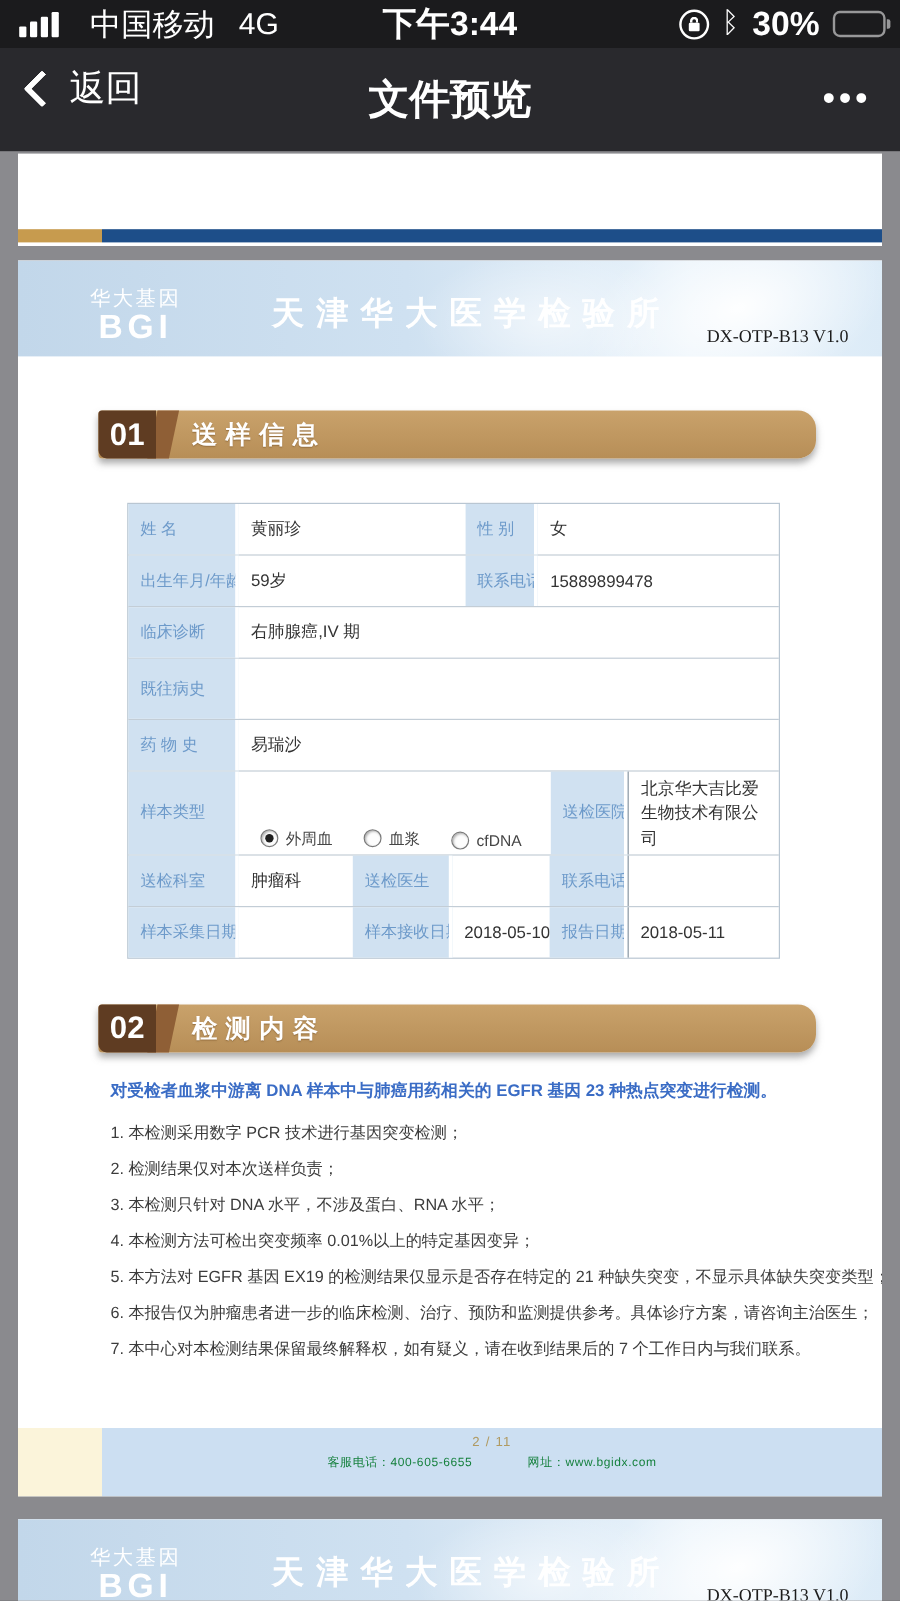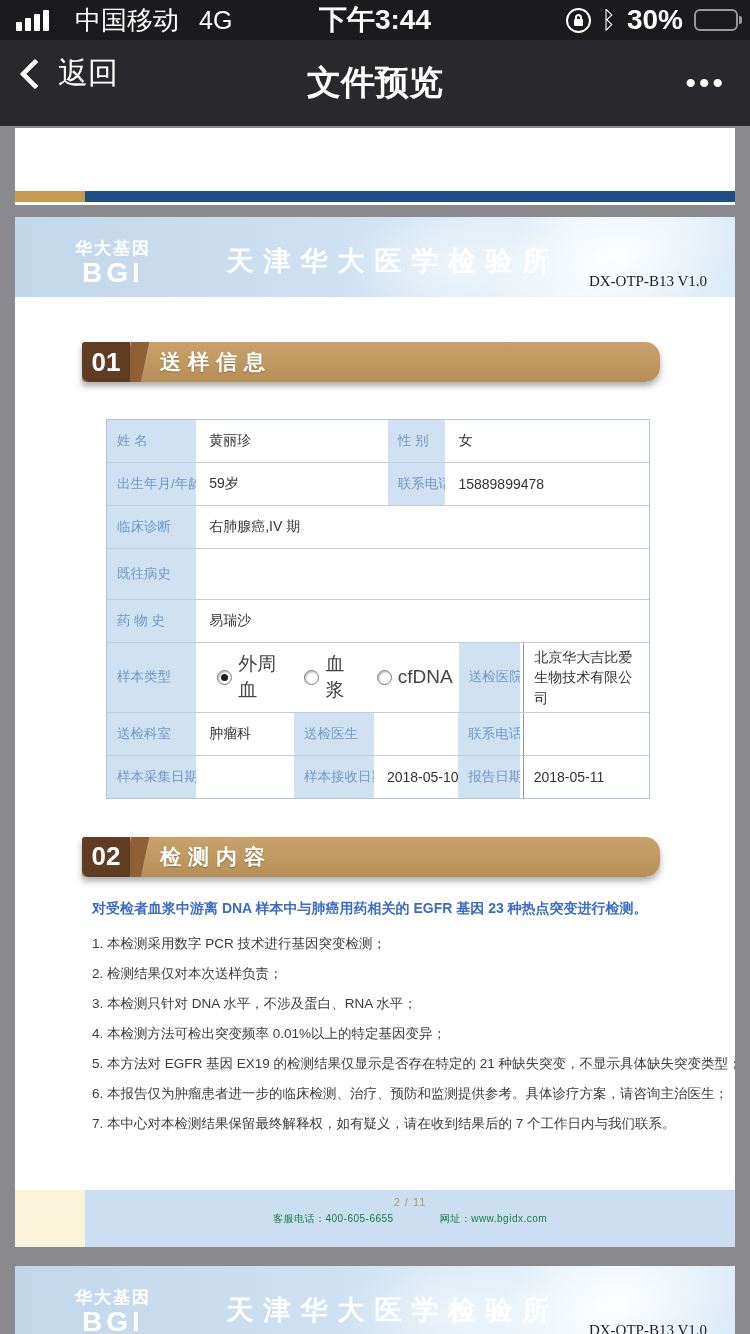--- a/index.html
+++ b/index.html
@@ -47,49 +47,49 @@
   .page2{top:91px;height:1030px;overflow:hidden;}
   .page3{top:1140px;height:80px;overflow:hidden;}
 
   
   .band{position:relative;height:80px;background:linear-gradient(90deg,#c2d7ea 0%,#cfe1f1 45%,#e9f3fb 78%,#dcebf7 100%);overflow:hidden;}
   .band .swirl1{position:absolute;right:-20px;top:-45px;width:280px;height:170px;
         background:radial-gradient(ellipse at center,rgba(255,255,255,.95),rgba(255,255,255,0) 65%);transform:rotate(-18deg);}
   .band .swirl2{position:absolute;right:170px;top:-10px;width:220px;height:120px;
         background:radial-gradient(ellipse at center,rgba(255,255,255,.55),rgba(255,255,255,0) 70%);}
   .logo{position:absolute;left:60px;top:23px;color:#fff;text-align:center;line-height:1;}
-  .logo .l1{font-size:17px;font-weight:700;letter-spacing:2px;}
+  .logo .l1{font-size:17px;font-weight:400;letter-spacing:2px;}
   .logo .l2{font-size:28px;font-weight:700;letter-spacing:4px;margin-top:2px;}
   .org{position:absolute;left:50%;transform:translateX(-50%);margin-left:18px;top:26px;color:#fff;
        font-size:27px;font-weight:700;letter-spacing:10px;white-space:nowrap;}
   .version{position:absolute;right:28px;bottom:7px;font-family:"Liberation Serif","DejaVu Serif",serif;
            font-size:15px;color:#1c1c1c;}
 
   
-  .section{position:relative;height:40px;width:578px;margin:45px 0 0 67px;}
+  .section{position:relative;height:40px;width:578px;margin:45px 0 0 67px;padding-left:20px;}
   .sec-bar{position:absolute;left:0;top:0;right:0;height:40px;background:linear-gradient(180deg,#c9a26b,#b78e57);
            border-radius:3px 15px 15px 3px;box-shadow:0 4px 6px rgba(100,100,100,.55);}
   .sec-wedge{position:absolute;left:45px;top:0;width:18px;height:40px;background:#8f5f36;transform:skewX(-12deg);}
   .sec-num{position:absolute;left:0;top:0;width:48px;height:40px;background:#5f3c22;border-radius:3px 0 0 7px;
            color:#fff;font-size:26px;font-weight:700;display:flex;align-items:center;justify-content:center;}
   .sec-title{position:absolute;left:78px;top:0;height:40px;display:flex;align-items:center;color:#fff;
              font-size:21px;font-weight:700;letter-spacing:7px;text-shadow:0 1px 1px rgba(120,84,40,.6);}
   .section2{margin-top:38px;}
 
   
   .table{margin:37px 0 0 91px;width:544px;border:1px solid #b9c6d2;box-sizing:border-box;font-size:14px;}
   .trow{display:flex;border-bottom:1px solid #c3cdd6;min-height:42px;align-items:stretch;}
   .trow:last-child{border-bottom:none;}
   .trow.tall{min-height:50px;}
   .cell{display:flex;align-items:center;box-sizing:border-box;padding:4px 6px 4px 10px;}
   .lab{background:#d0e1f1;color:#6d9aca;border-right:3px solid #fff;white-space:nowrap;overflow:hidden;font-size:13.5px;}
   .val{color:#333;white-space:nowrap;}
   .val.wrap{white-space:normal;line-height:1.45;}
   .darksep{border-left:1px solid #8d9aa5;}
-  .radio-group{display:flex;align-items:center;gap:26px;padding-left:18px;color:#454545;font-size:19px;box-sizing:border-box;}
+  .radio-group{display:flex;align-items:flex-end;gap:26px;padding-left:18px;color:#454545;font-size:13px;box-sizing:border-box;}
   .rad{display:inline-flex;align-items:center;gap:6px;}
   .rdot{width:13px;height:13px;border-radius:50%;border:1px solid #7a7a7a;background:#fdfdfd;position:relative;
         box-shadow:inset 1px 1px 2px rgba(0,0,0,.3);flex:none;}
   .rad.selected .rdot::after{content:'';position:absolute;left:3px;top:3px;right:3px;bottom:3px;border-radius:50%;background:#1f1f1f;}
 
   
   .intro{margin:23px 0 0 77px;color:#3a6cc5;font-weight:700;font-size:14px;white-space:nowrap;}
   .notes{margin-top:17px;}
   .note{margin:0 0 12px 77px;font-size:13.5px;color:#3c3c3c;white-space:nowrap;}
 

